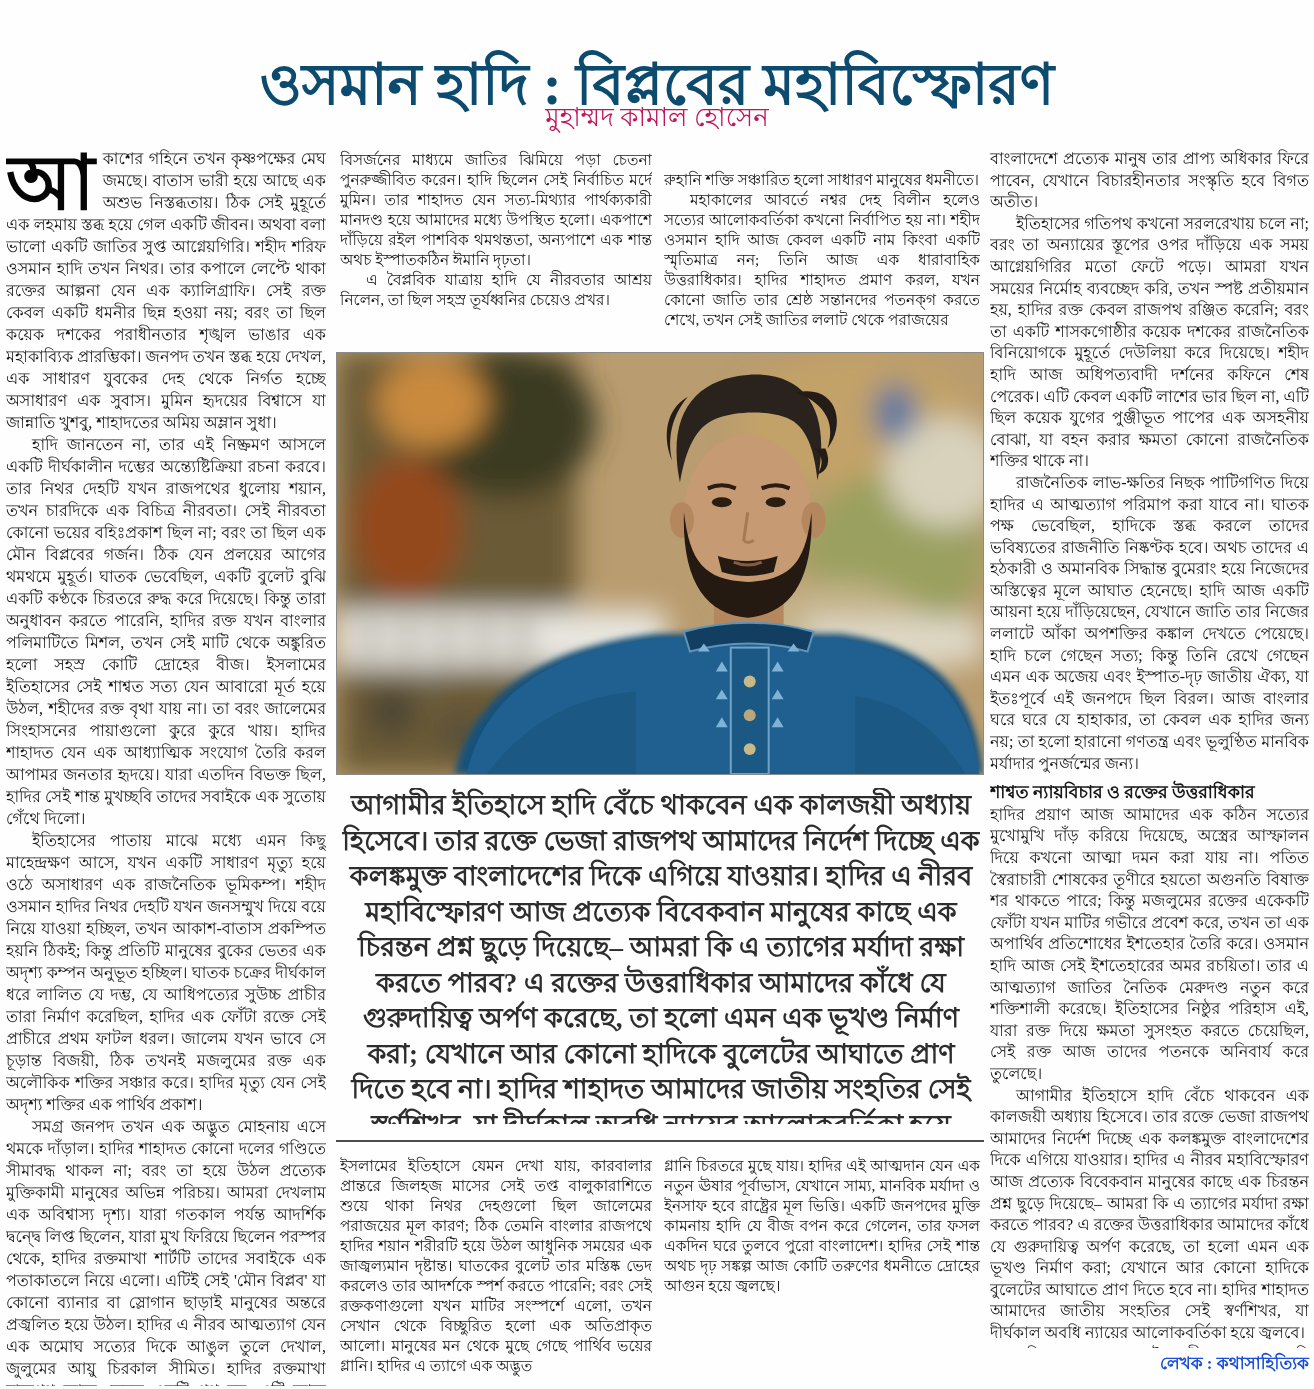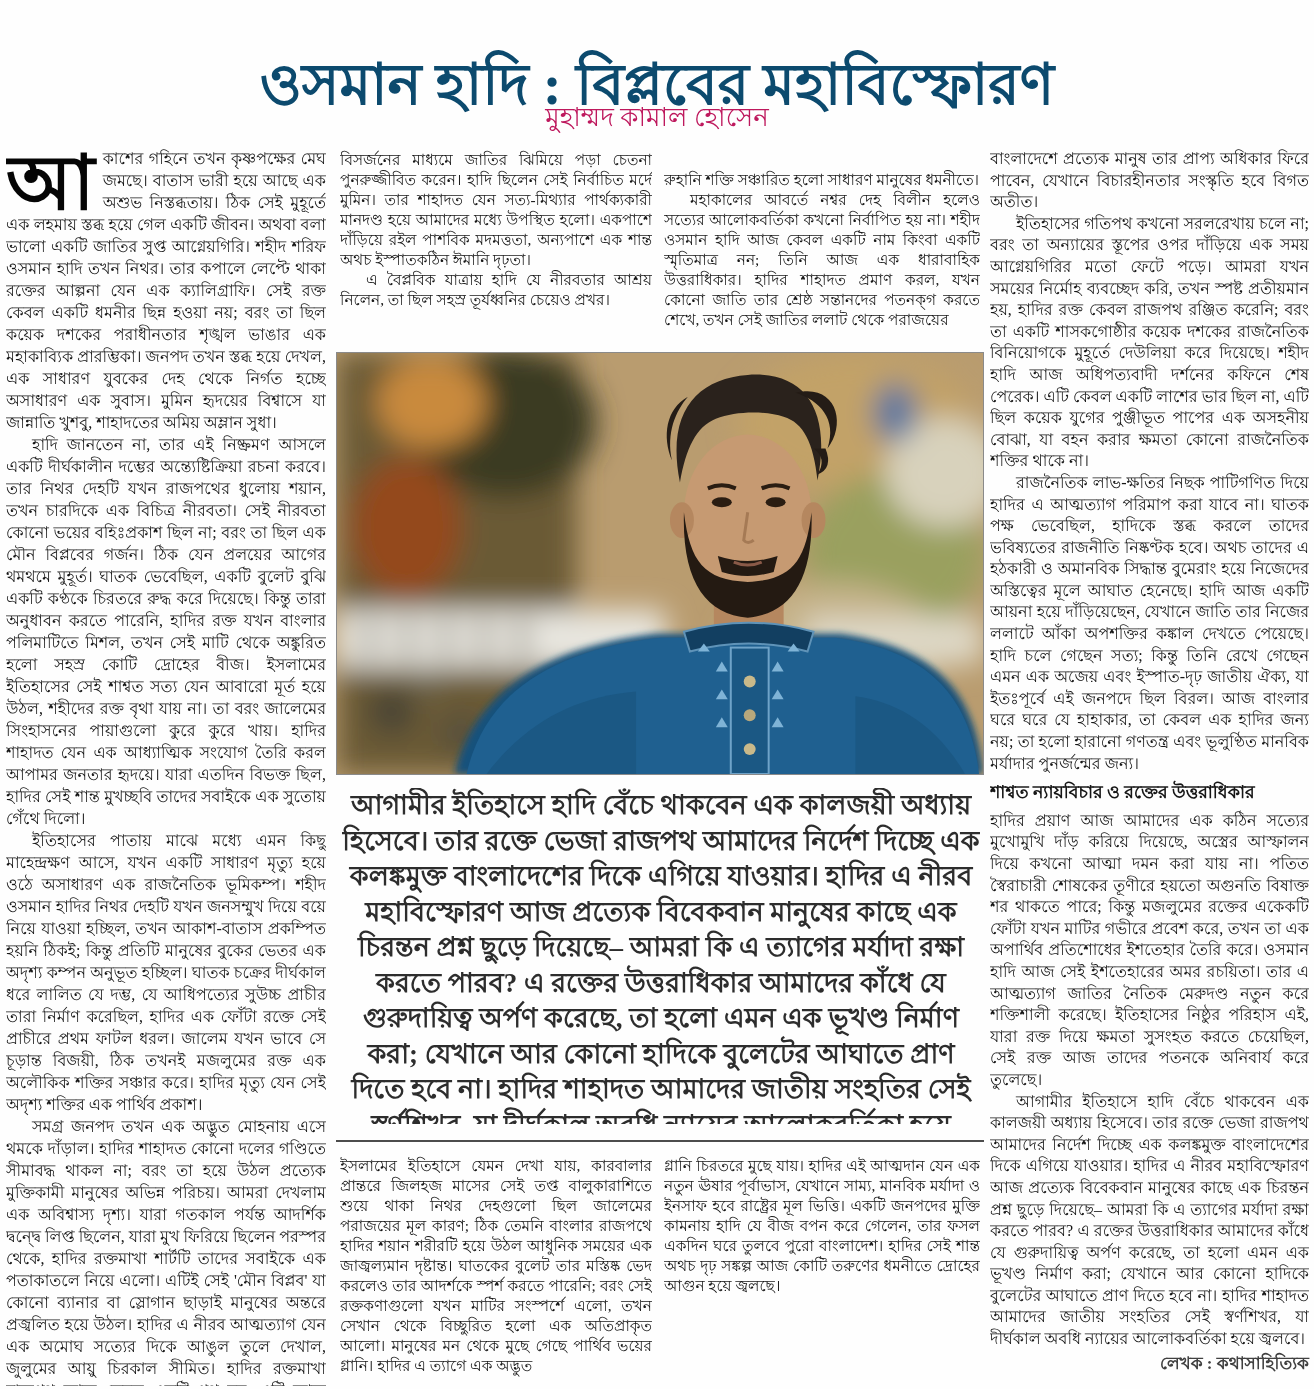--- a/index.html
+++ b/index.html
@@ -39,43 +39,43 @@
   .photo-frame svg{display:block;width:100%;height:100%;}
   .pullquote{
     left:342px;top:788px;width:638px;height:336px;
     font-size:27px;line-height:35.5px;font-weight:bold;text-align:center;
     color:#2d2d2d;overflow:hidden;
   }
   .divider{left:336px;top:1140px;width:648px;height:2px;background:#4c4c4c;}
   .bcolL{left:340px;top:1156px;width:312px;height:230px;}
   .bcolR{left:664px;top:1156px;width:316px;height:230px;}
   .section-heading{
-    font-weight:bold;font-size:17.5px;margin:8px 0 6px;text-indent:0 !important;
+    font-weight:bold;font-size:17.5px;margin:8px 0 0;text-indent:0 !important;
   }
   .credit{
     left:990px;top:1350px;width:319px;text-align:right;
-    font-weight:bold;font-size:17px;color:#404040;
+    font-weight:bold;font-size:17px;color:#1d4ed8;
   }
 </style>
 </head>
 <body>
 
 <h1 class="abs headline">ওসমান হাদি : বিপ্লবের মহাবিস্ফোরণ</h1>
 <div class="abs byline">মুহাম্মদ কামাল হোসেন</div>
 
 <div class="abs bodycol col1">
   <p class="noindent"><span class="dropcap">আ</span><span>কাশের গহিনে তখন কৃষ্ণপক্ষের মেঘ জমছে। বাতাস ভারী হয়ে আছে এক অশুভ নিস্তব্ধতায়। ঠিক সেই মুহূর্তে এক লহমায় স্তব্ধ হয়ে গেল একটি জীবন। অথবা বলা ভালো একটি জাতির সুপ্ত আগ্নেয়গিরি। শহীদ শরিফ ওসমান হাদি তখন নিথর। তার কপালে লেপ্টে থাকা রক্তের আল্পনা যেন এক ক্যালিগ্রাফি। সেই রক্ত কেবল একটি ধমনীর ছিন্ন হওয়া নয়; বরং তা ছিল কয়েক দশকের পরাধীনতার শৃঙ্খল ভাঙার এক মহাকাব্যিক প্রারম্ভিকা। জনপদ তখন স্তব্ধ হয়ে দেখল, এক সাধারণ যুবকের দেহ থেকে নির্গত হচ্ছে অসাধারণ এক সুবাস। মুমিন হৃদয়ের বিশ্বাসে যা জান্নাতি খুশবু, শাহাদতের অমিয় অম্লান সুধা।</span></p>
   <p>হাদি জানতেন না, তার এই নিষ্ক্রমণ আসলে একটি দীর্ঘকালীন দম্ভের অন্ত্যেষ্টিক্রিয়া রচনা করবে। তার নিথর দেহটি যখন রাজপথের ধুলোয় শয়ান, তখন চারদিকে এক বিচিত্র নীরবতা। সেই নীরবতা কোনো ভয়ের বহিঃপ্রকাশ ছিল না; বরং তা ছিল এক মৌন বিপ্লবের গর্জন। ঠিক যেন প্রলয়ের আগের থমথমে মুহূর্ত। ঘাতক ভেবেছিল, একটি বুলেট বুঝি একটি কণ্ঠকে চিরতরে রুদ্ধ করে দিয়েছে। কিন্তু তারা অনুধাবন করতে পারেনি, হাদির রক্ত যখন বাংলার পলিমাটিতে মিশল, তখন সেই মাটি থেকে অঙ্কুরিত হলো সহস্র কোটি দ্রোহের বীজ। ইসলামের ইতিহাসের সেই শাশ্বত সত্য যেন আবারো মূর্ত হয়ে উঠল, শহীদের রক্ত বৃথা যায় না। তা বরং জালেমের সিংহাসনের পায়াগুলো কুরে কুরে খায়। হাদির শাহাদত যেন এক আধ্যাত্মিক সংযোগ তৈরি করল আপামর জনতার হৃদয়ে। যারা এতদিন বিভক্ত ছিল, হাদির সেই শান্ত মুখচ্ছবি তাদের সবাইকে এক সুতোয় গেঁথে দিলো।</p>
   <p>ইতিহাসের পাতায় মাঝে মধ্যে এমন কিছু মাহেন্দ্রক্ষণ আসে, যখন একটি সাধারণ মৃত্যু হয়ে ওঠে অসাধারণ এক রাজনৈতিক ভূমিকম্প। শহীদ ওসমান হাদির নিথর দেহটি যখন জনসম্মুখ দিয়ে বয়ে নিয়ে যাওয়া হচ্ছিল, তখন আকাশ-বাতাস প্রকম্পিত হয়নি ঠিকই; কিন্তু প্রতিটি মানুষের বুকের ভেতর এক অদৃশ্য কম্পন অনুভূত হচ্ছিল। ঘাতক চক্রের দীর্ঘকাল ধরে লালিত যে দম্ভ, যে আধিপত্যের সুউচ্চ প্রাচীর তারা নির্মাণ করেছিল, হাদির এক ফোঁটা রক্তে সেই প্রাচীরে প্রথম ফাটল ধরল। জালেম যখন ভাবে সে চূড়ান্ত বিজয়ী, ঠিক তখনই মজলুমের রক্ত এক অলৌকিক শক্তির সঞ্চার করে। হাদির মৃত্যু যেন সেই অদৃশ্য শক্তির এক পার্থিব প্রকাশ।</p>
   <p>সমগ্র জনপদ তখন এক অদ্ভুত মোহনায় এসে থমকে দাঁড়াল। হাদির শাহাদত কোনো দলের গণ্ডিতে সীমাবদ্ধ থাকল না; বরং তা হয়ে উঠল প্রত্যেক মুক্তিকামী মানুষের অভিন্ন পরিচয়। আমরা দেখলাম এক অবিশ্বাস্য দৃশ্য। যারা গতকাল পর্যন্ত আদর্শিক দ্বন্দ্বে লিপ্ত ছিলেন, যারা মুখ ফিরিয়ে ছিলেন পরস্পর থেকে, হাদির রক্তমাখা শার্টটি তাদের সবাইকে এক পতাকাতলে নিয়ে এলো। এটিই সেই 'মৌন বিপ্লব' যা কোনো ব্যানার বা স্লোগান ছাড়াই মানুষের অন্তরে প্রজ্বলিত হয়ে উঠল। হাদির এ নীরব আত্মত্যাগ যেন এক অমোঘ সত্যের দিকে আঙুল তুলে দেখাল, জুলুমের আয়ু চিরকাল সীমিত। হাদির রক্তমাখা রাজপথ আজ কেবল একটি পথ নয়, এটি আজ মুক্তির এক মহাসড়ক।</p>
 
 </div>
 
 <div class="abs bodycol smallcol col2top">
-  <p class="noindent">বিসর্জনের মাধ্যমে জাতির ঝিমিয়ে পড়া চেতনা পুনরুজ্জীবিত করেন। হাদি ছিলেন সেই নির্বাচিত মর্দে মুমিন। তার শাহাদত যেন সত্য-মিথ্যার পার্থক্যকারী মানদণ্ড হয়ে আমাদের মধ্যে উপস্থিত হলো। একপাশে দাঁড়িয়ে রইল পাশবিক মদমত্ততা, অন্যপাশে এক শান্ত অথচ ইস্পাতকঠিন ঈমানি দৃঢ়তা।</p>
+  <p class="noindent">বিসর্জনের মাধ্যমে জাতির ঝিমিয়ে পড়া চেতনা পুনরুজ্জীবিত করেন। হাদি ছিলেন সেই নির্বাচিত মর্দে মুমিন। তার শাহাদত যেন সত্য-মিথ্যার পার্থক্যকারী মানদণ্ড হয়ে আমাদের মধ্যে উপস্থিত হলো। একপাশে দাঁড়িয়ে রইল পাশবিক থমথম্ততা, অন্যপাশে এক শান্ত অথচ ইস্পাতকঠিন ঈমানি দৃঢ়তা।</p>
   <p>এ বৈপ্লবিক যাত্রায় হাদি যে নীরবতার আশ্রয় নিলেন, তা ছিল সহস্র তূর্যধ্বনির চেয়েও প্রখর।</p>
 </div>
 
 <div class="abs bodycol smallcol col3top">
   <p class="noindent">রুহানি শক্তি সঞ্চারিত হলো সাধারণ মানুষের ধমনীতে।</p>
   <p>মহাকালের আবর্তে নশ্বর দেহ বিলীন হলেও সত্যের আলোকবর্তিকা কখনো নির্বাপিত হয় না। শহীদ ওসমান হাদি আজ কেবল একটি নাম কিংবা একটি স্মৃতিমাত্র নন; তিনি আজ এক ধারাবাহিক উত্তরাধিকার। হাদির শাহাদত প্রমাণ করল, যখন কোনো জাতি তার শ্রেষ্ঠ সন্তানদের পতনক্গ করতে শেখে, তখন সেই জাতির ললাট থেকে পরাজয়ের</p>
 </div>
 
 <figure class="abs photo-frame" style="margin:0;">
   <svg viewBox="0 0 648 423" preserveAspectRatio="none">

